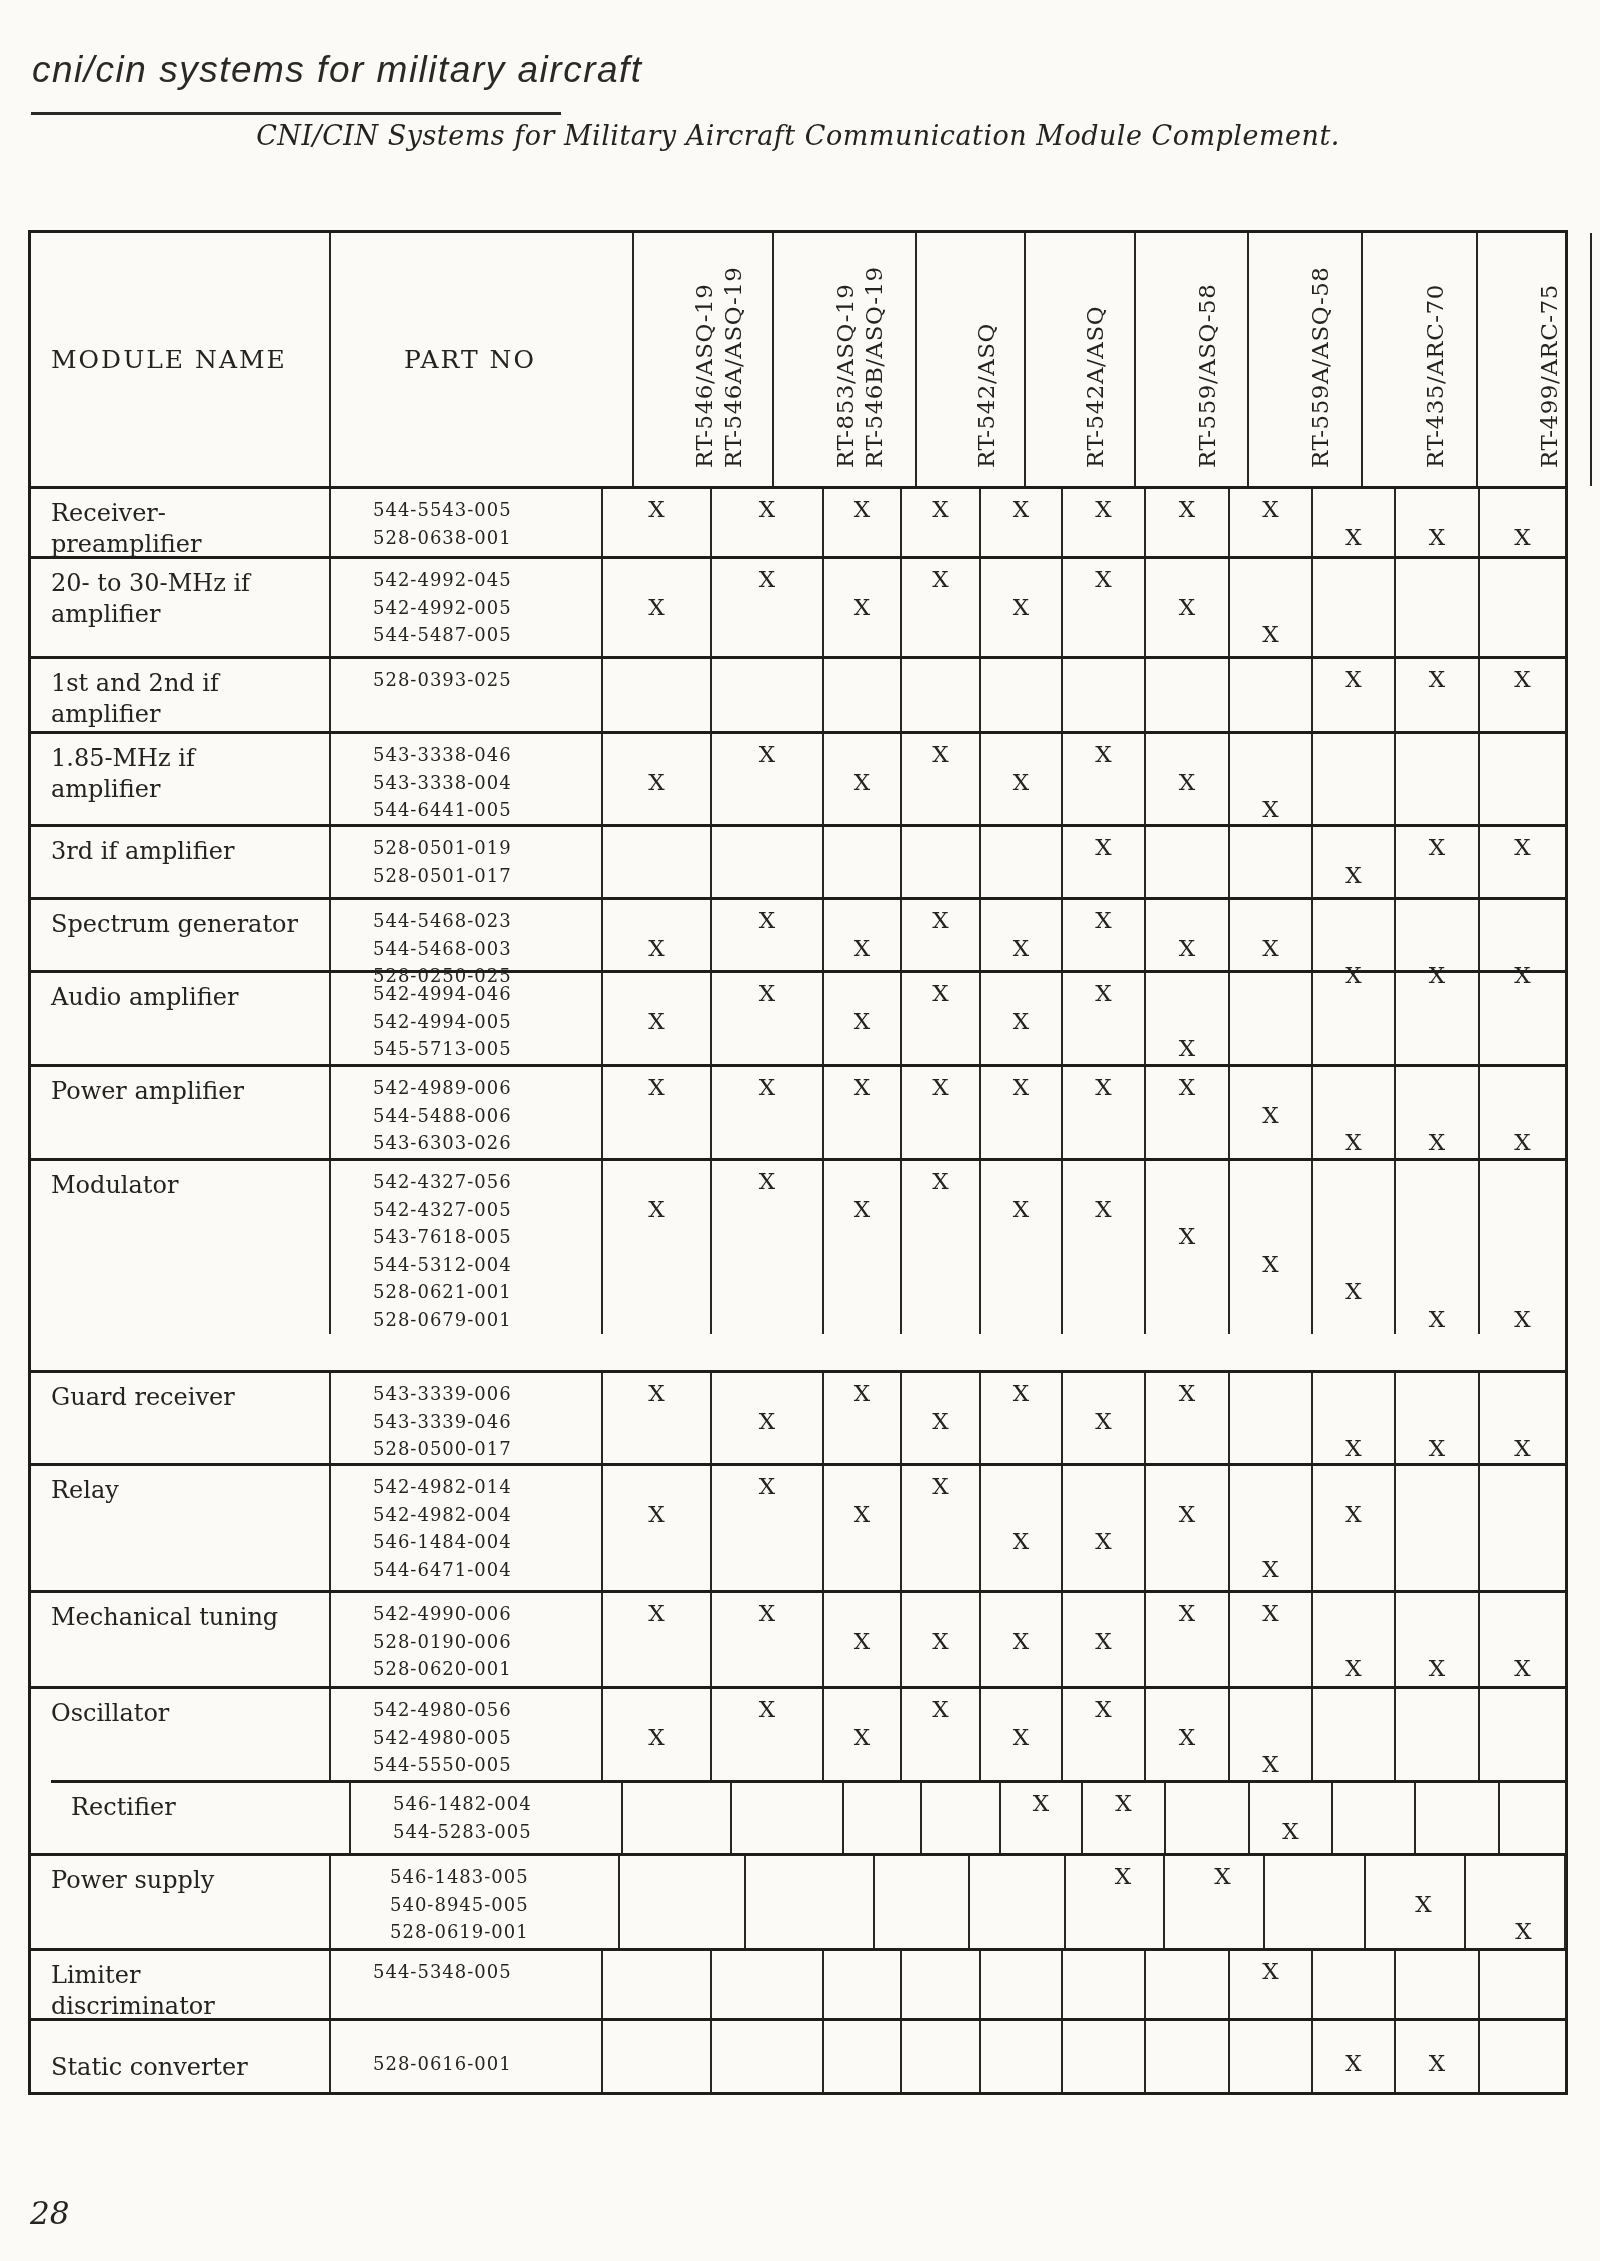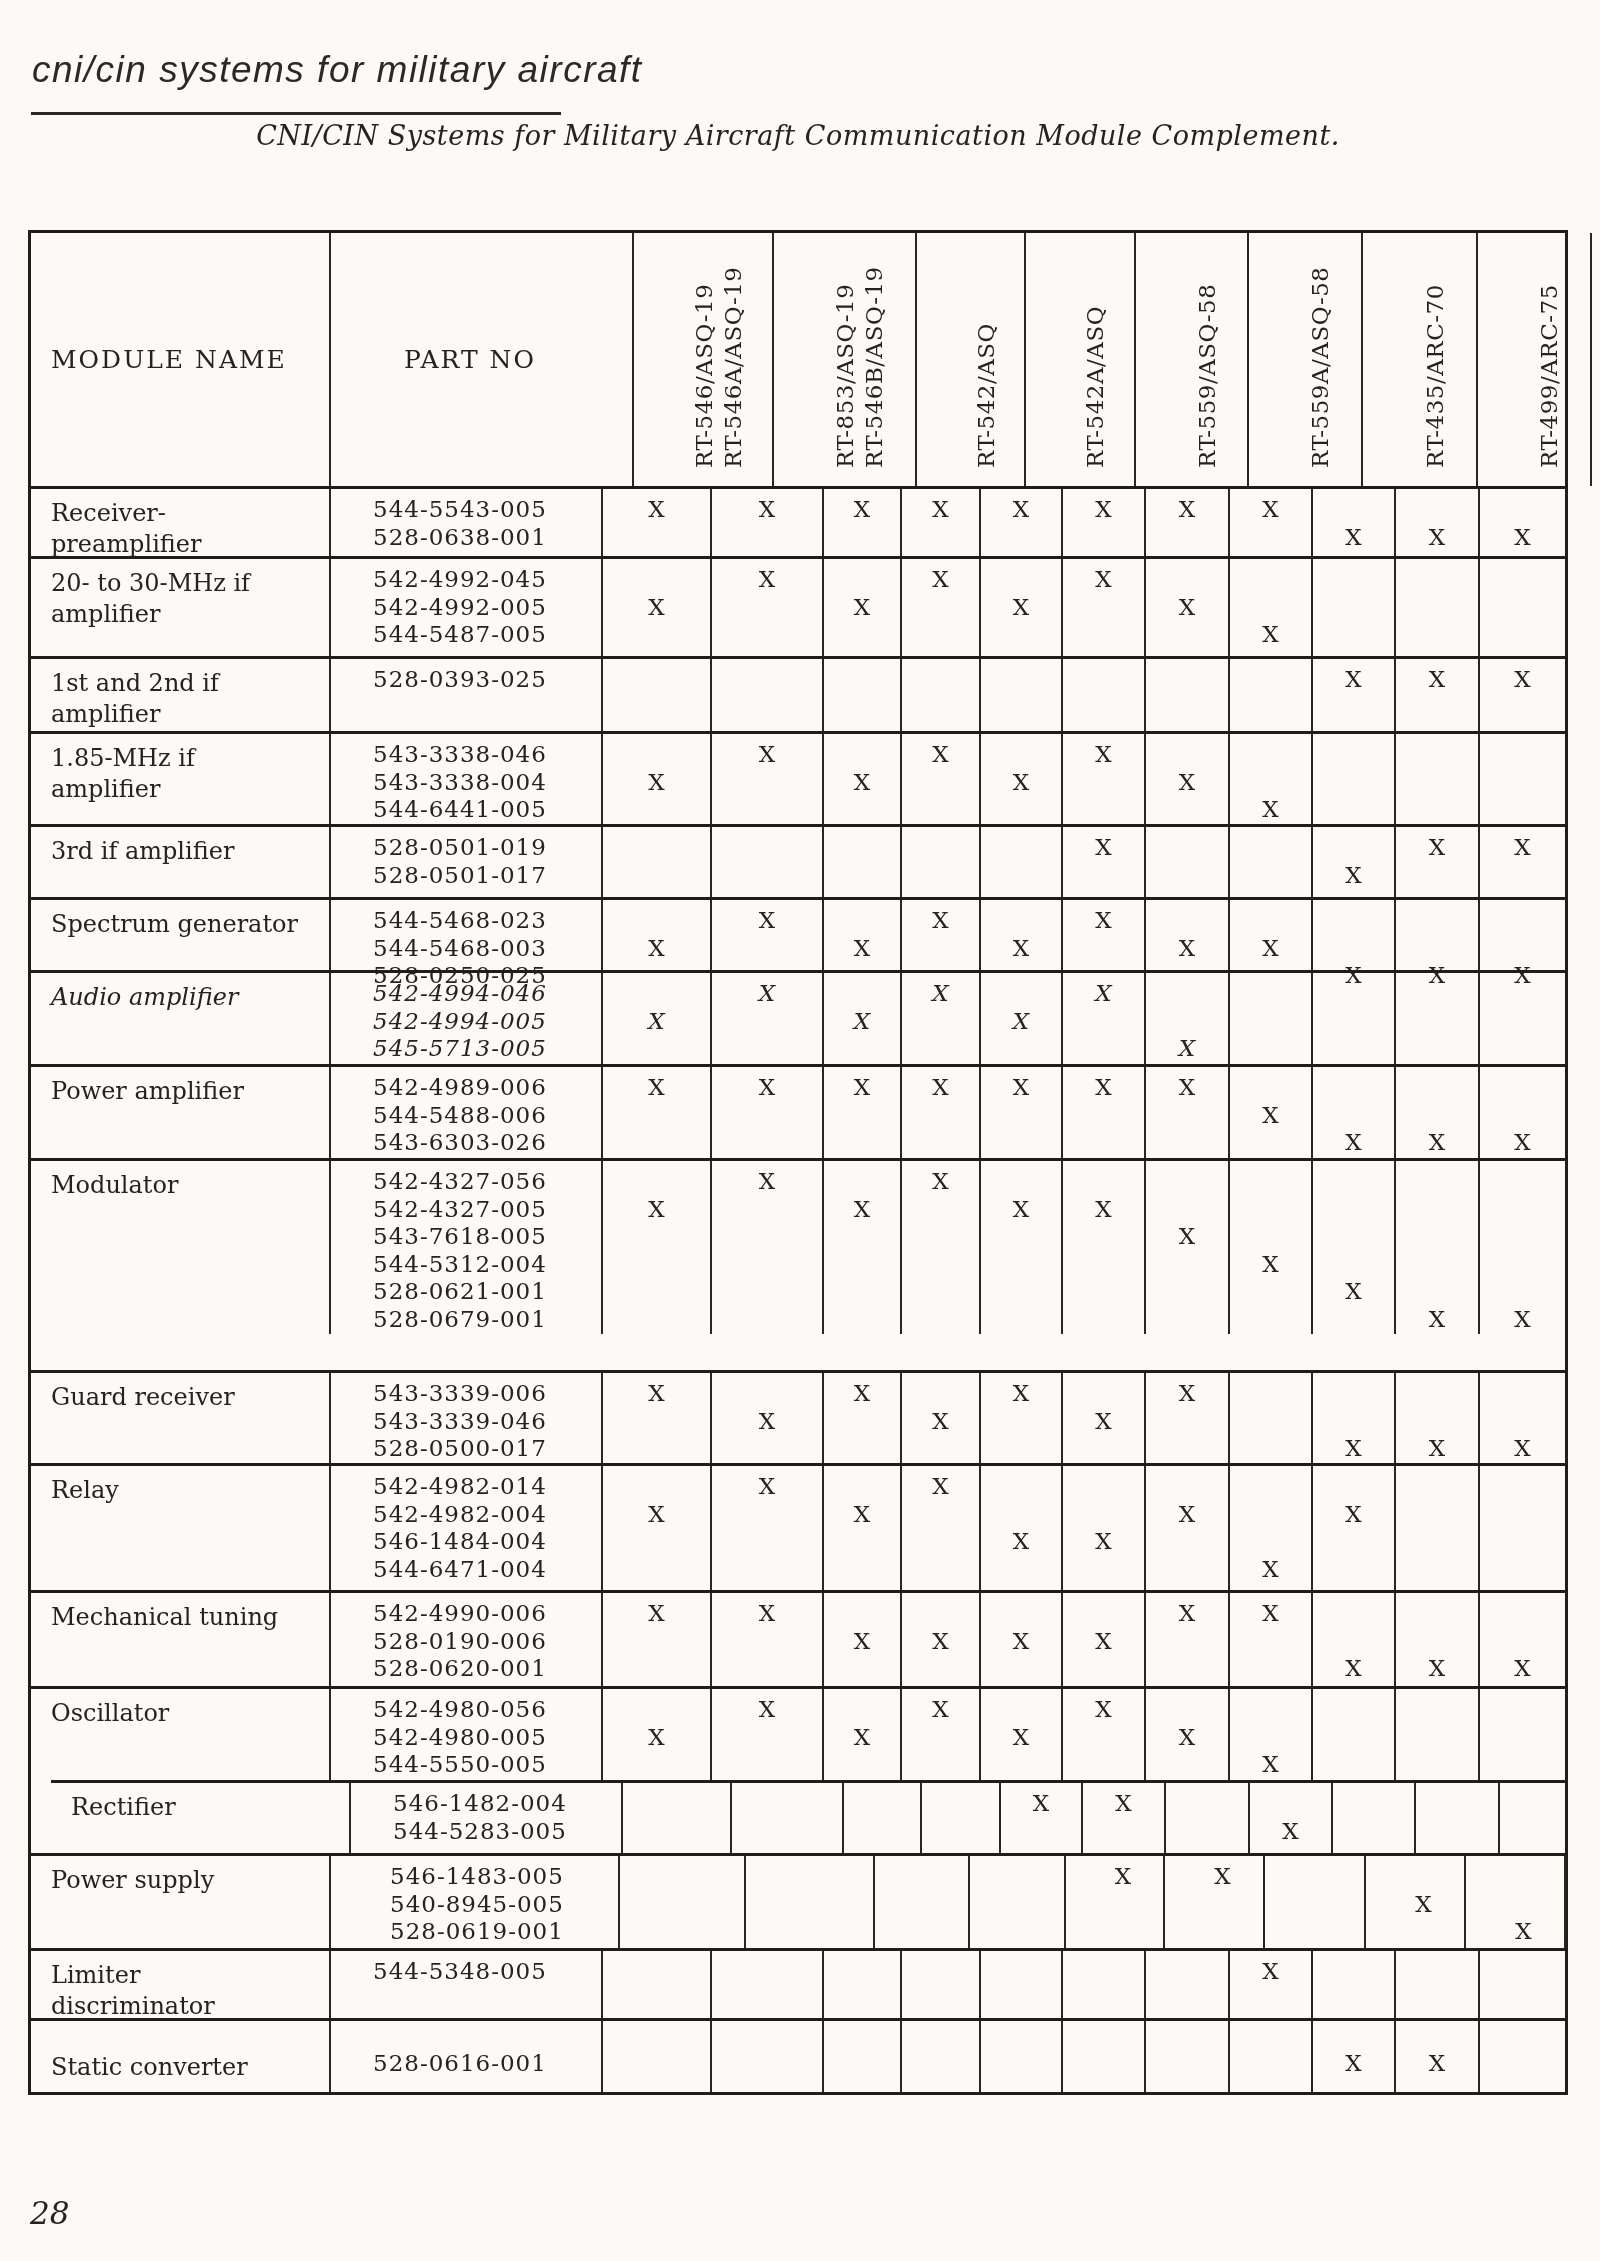--- a/index.html
+++ b/index.html
@@ -52,21 +52,21 @@
   .hcell-label.part{padding-left:42px;}
   .vwrap{
     position:absolute;bottom:18px;
     transform-origin:0 100%;
     transform:rotate(-90deg);
     font-size:23px;line-height:29px;letter-spacing:.5px;
     white-space:pre;color:#26221e;
   }
   
   .modcell{padding:9px 8px 0 20px;font-size:24px;line-height:31px;}
-  .partcell{padding:7px 0 0 42px;font-size:23px;letter-spacing:1px;}
+  .partcell{padding:7px 0 0 42px;font-size:18px;letter-spacing:1px;}
   .syscell{padding:7px 0 0 0;text-align:center;font-size:23px;}
   .pline{height:27.5px;line-height:27.5px;white-space:nowrap;}
 </style>
 </head>
 <body>
 
 <div class="page-title">cni/cin systems for military aircraft</div>
 <div class="title-underline"></div>
 <div class="caption">CNI/CIN Systems for Military Aircraft Communication Module Complement.</div>
 
@@ -449,21 +449,21 @@
         <div class="pline"></div>
         <div class="pline"></div>
         <div class="pline">X</div>
       </div>
       <div class="cell syscell">
         <div class="pline"></div>
         <div class="pline"></div>
         <div class="pline">X</div>
       </div>
     </div>
-    <div class="trow brow" style="grid-template-columns: 300px 272px 109px 112px 78px 79px 82px 83px 84px 83px 83px 84px 85px; height: 94px; font-style: italic;">
+    <div class="trow brow" style="grid-template-columns: 300px 272px 109px 112px 78px 79px 82px 83px 84px 83px 83px 84px 85px; height: 94px;">
       <div class="cell modcell">
         <div class="mline">Audio amplifier</div>
       </div>
       <div class="cell partcell">
         <div class="pline">542-4994-046</div>
         <div class="pline">542-4994-005</div>
         <div class="pline">545-5713-005</div>
       </div>
       <div class="cell syscell">
         <div class="pline"></div>

